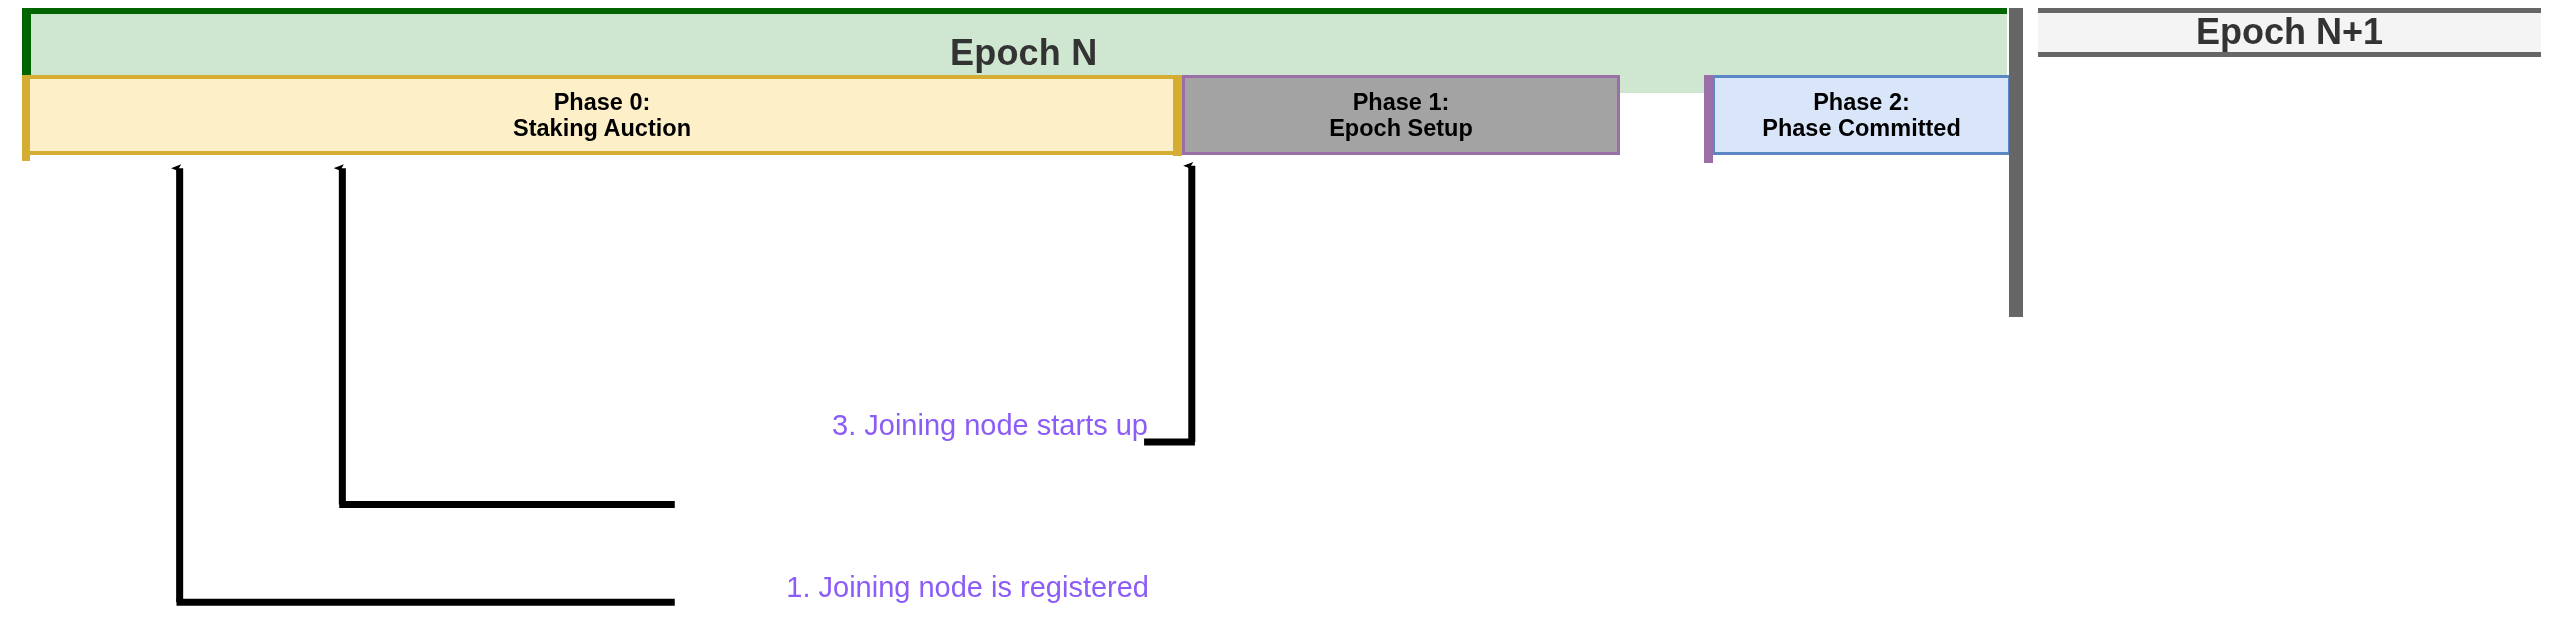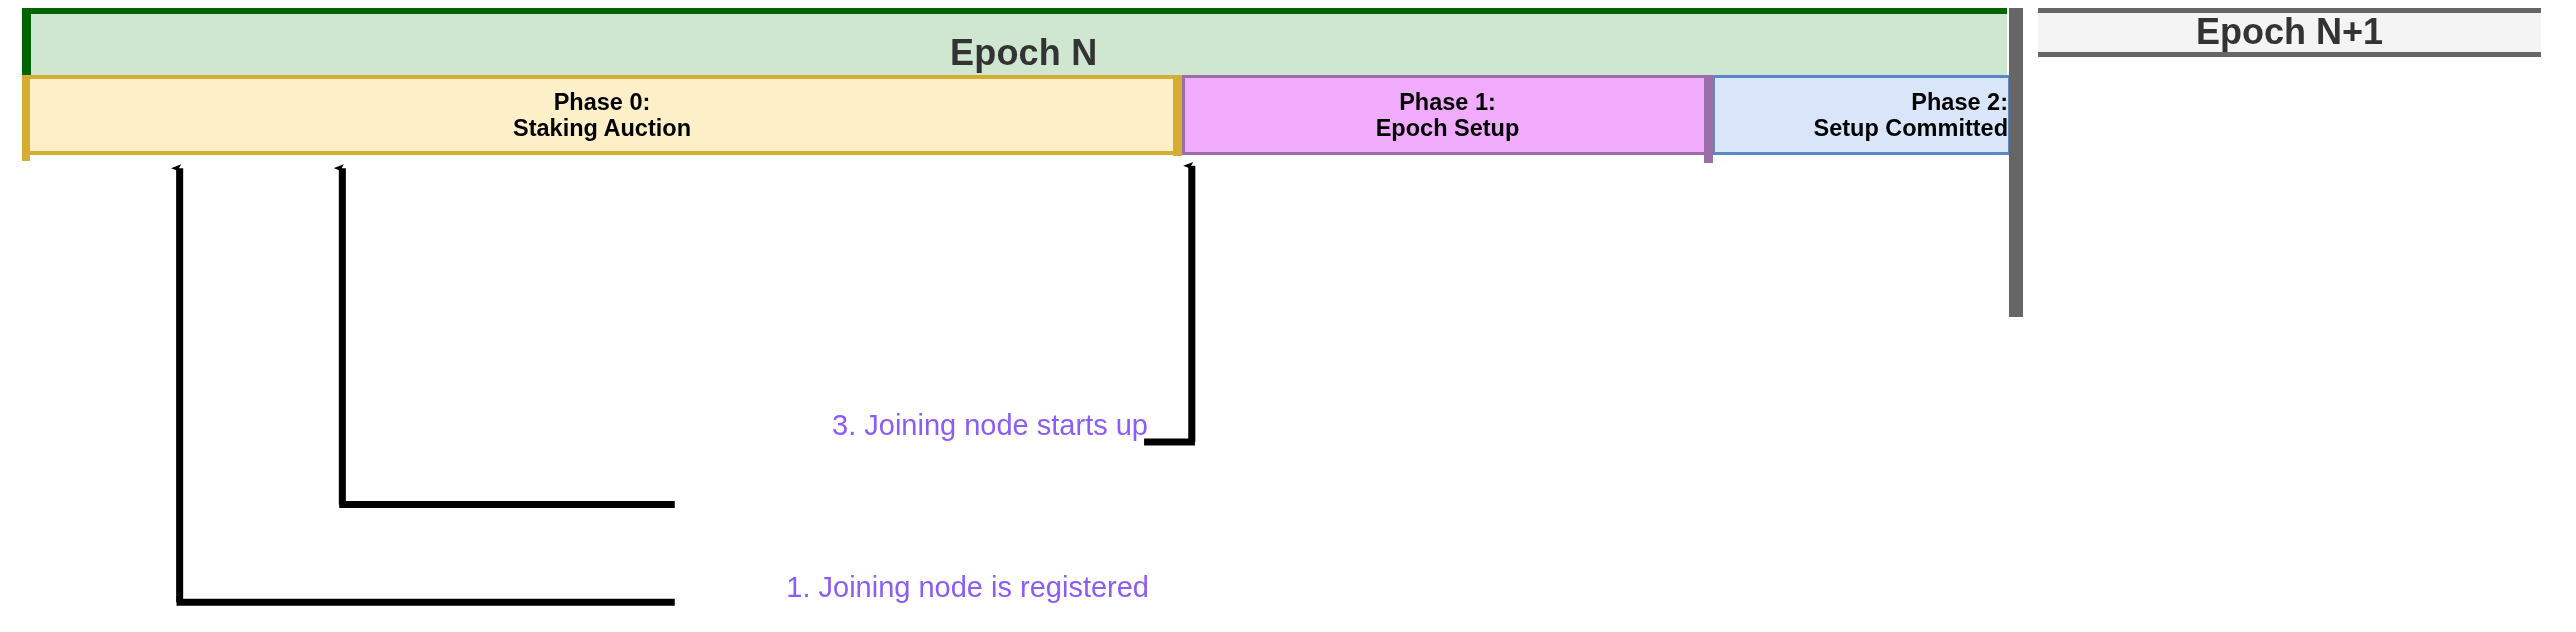--- a/index.html
+++ b/index.html
@@ -93,30 +93,29 @@
   }
 
   .phase-0 {
     left: 22px;
     width: 1160px;
     background: #fdf0c8;
     border: 4.7px solid #d6ad33;
   }
   .phase-1 {
     left: 1182px;
-    width: 531px;
-    background: #f0abfc;
+    width: 438px;
+    background: #a3a3a3;
     border: 3.9px solid #9a6fa8;
   }
   .phase-2 {
     left: 1712px;
     width: 299px;
     background: #d9e6fa;
     border: 3.1px solid #5b87c4;
-    align-items: flex-end;
   }
 
   
   .phase0-left-spur {
     position: absolute;
     left: 22px;
     top: 75px;
     width: 7.8px;
     height: 86px;
     background: #d6ad33;
@@ -178,21 +177,21 @@
     <span class="phase-line">Staking Auction</span>
   </div>
 
   <div class="phase phase-1">
     <span class="phase-line">Phase 1:</span>
     <span class="phase-line">Epoch Setup</span>
   </div>
 
   <div class="phase phase-2">
     <span class="phase-line">Phase 2:</span>
-    <span class="phase-line">Setup Committed</span>
+    <span class="phase-line">Phase Committed</span>
   </div>
 
   <div class="phase0-left-spur"></div>
   <div class="phase0-right-spur"></div>
   <div class="phase1-right-spur"></div>
   <div class="epoch-divider"></div>
 
   <svg id="callouts" viewBox="0 0 3292 808">
     <defs>
       <marker id="arrowUp" markerWidth="14" markerHeight="14" refX="5" refY="11" orient="auto" markerUnits="userSpaceOnUse">

